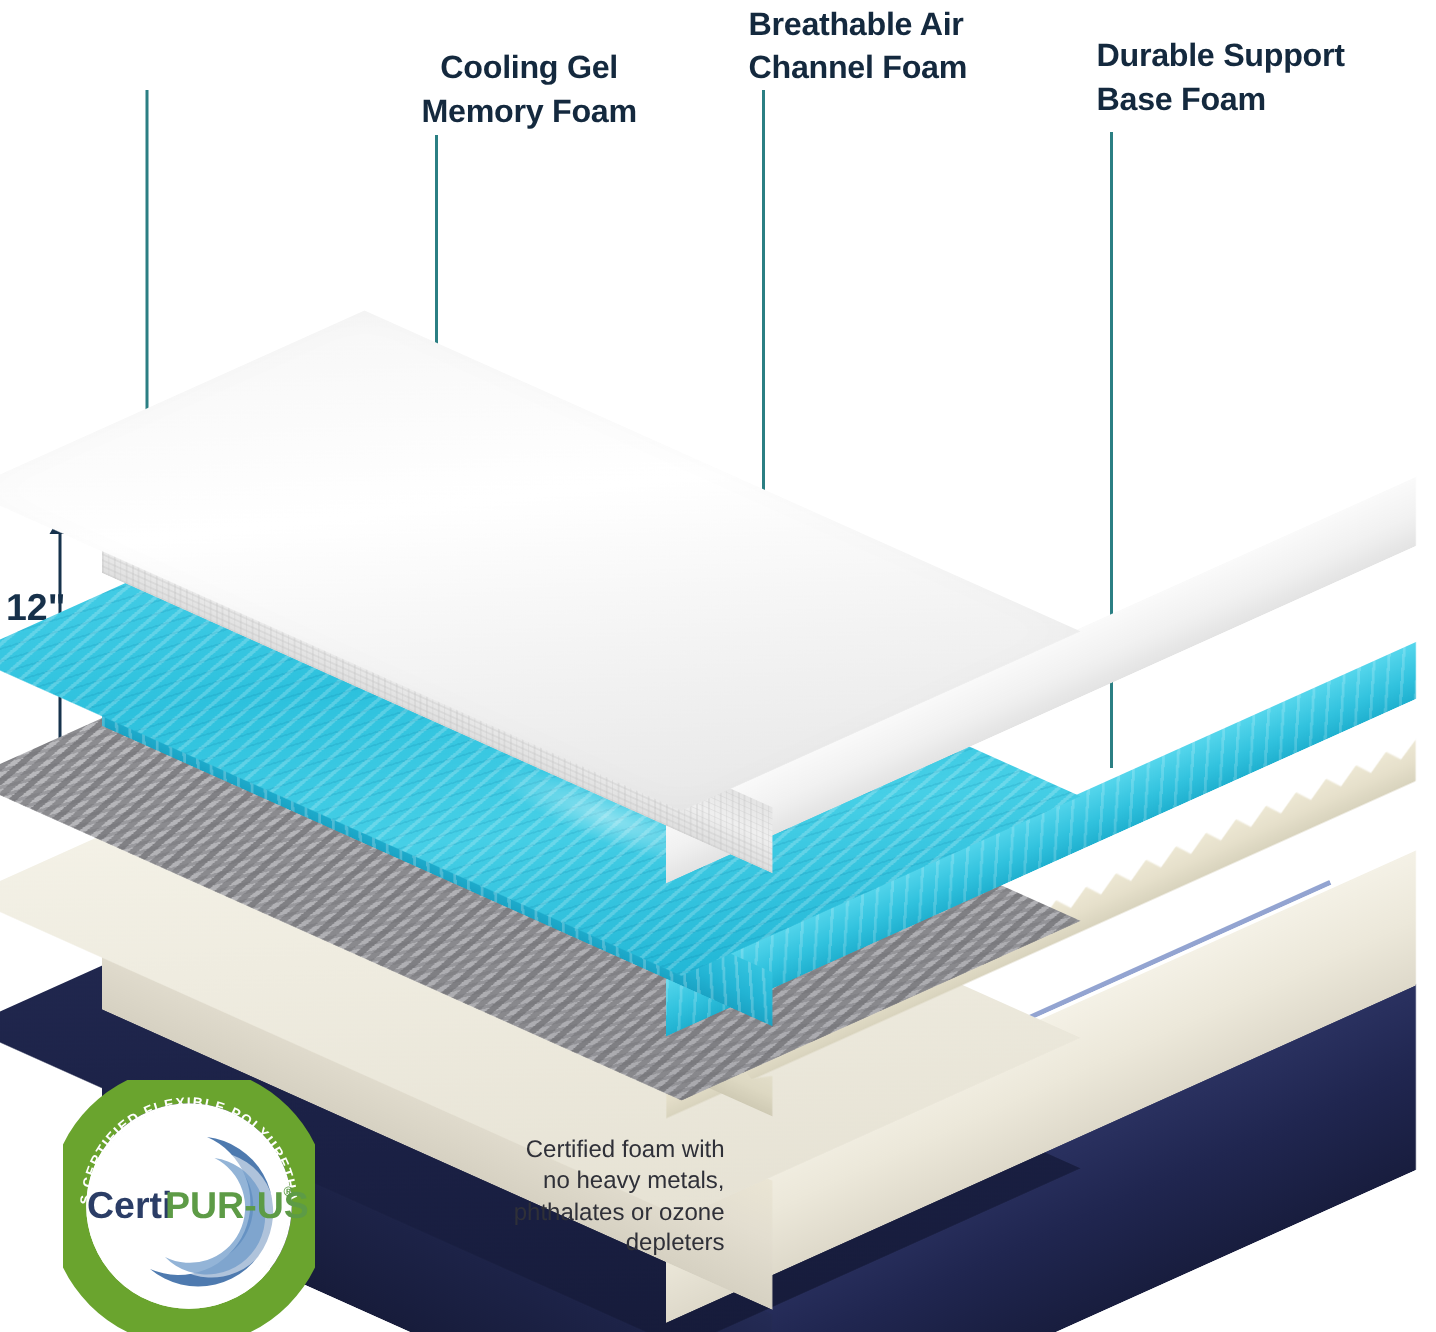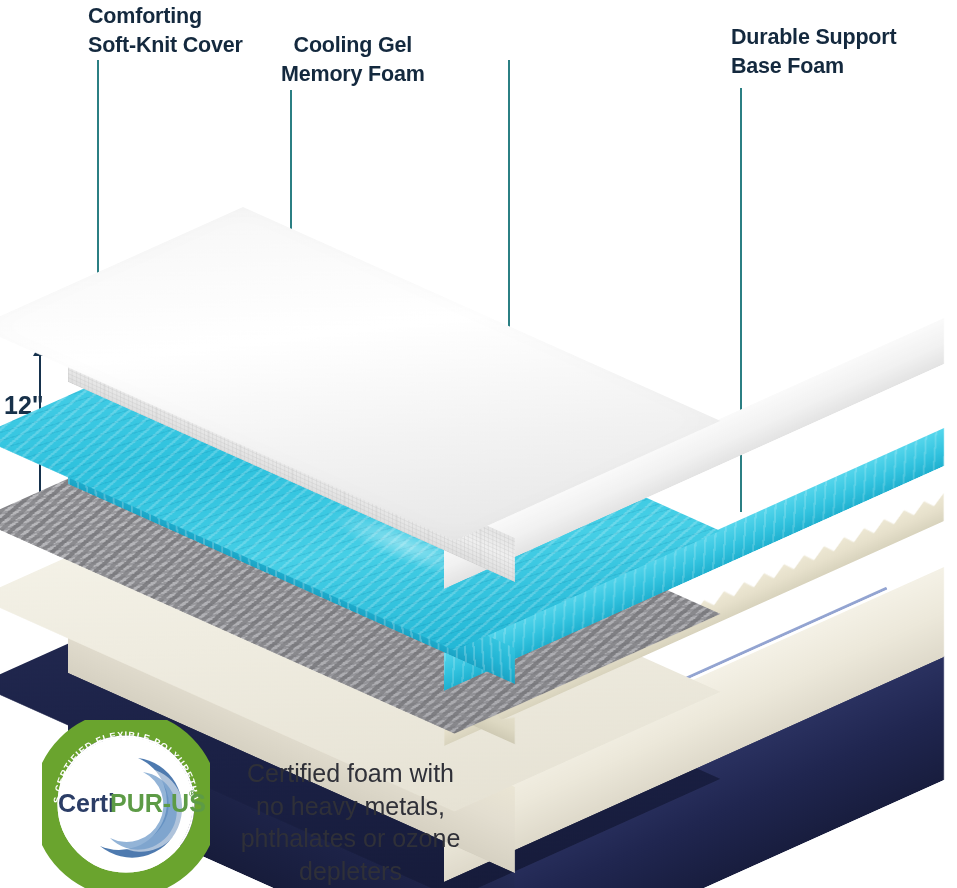--- a/index.html
+++ b/index.html
@@ -256,41 +256,41 @@
     height: 168px;
   }
   #badge svg { display: block; width: 168px; height: 168px; }
 
   
   #caption {
     position: absolute;
     left: 218px;
     top: 757px;
     width: 265px;
-    text-align: center;
+    text-align: right;
     color: #2f3038;
-    font-size: 25px;
+    font-size: 16px;
     line-height: 1.3;
     font-family: "Liberation Sans", sans-serif;
     white-space: pre-line;
   }
 </style>
 </head>
 <body>
 
 <div id="stage">
 
-  <div class="callout" style="left:88px; top:2px;">Comforting
-Soft-Knit Cover</div>
   <div class="leader" style="left:97px; top:60px; height:236px;"></div>
 
   <div class="callout" style="left:281px; top:31px;text-align:center;">Cooling Gel
 Memory Foam</div>
   <div class="leader" style="left:290px; top:90px; height:278px;"></div>
 
+  <div class="callout" style="left:499px; top:2px;">Breathable Air
+Channel Foam</div>
   <div class="leader" style="left:508px; top:60px; height:438px;"></div>
 
   <div class="callout" style="left:731px; top:23px;">Durable Support
 Base Foam</div>
   <div class="leader" style="left:740px; top:88px; height:424px;"></div>
 
   <div class="dim-label" style="left:4px; top:391px;">12"</div>
   <div class="dim-arrow up" style="left:33px; top:344px;"></div>
   <div class="dim-line" style="left:38.7px; top:352px; height:156px;"></div>
   <div class="dim-arrow down" style="left:33px; top:506px;"></div>

